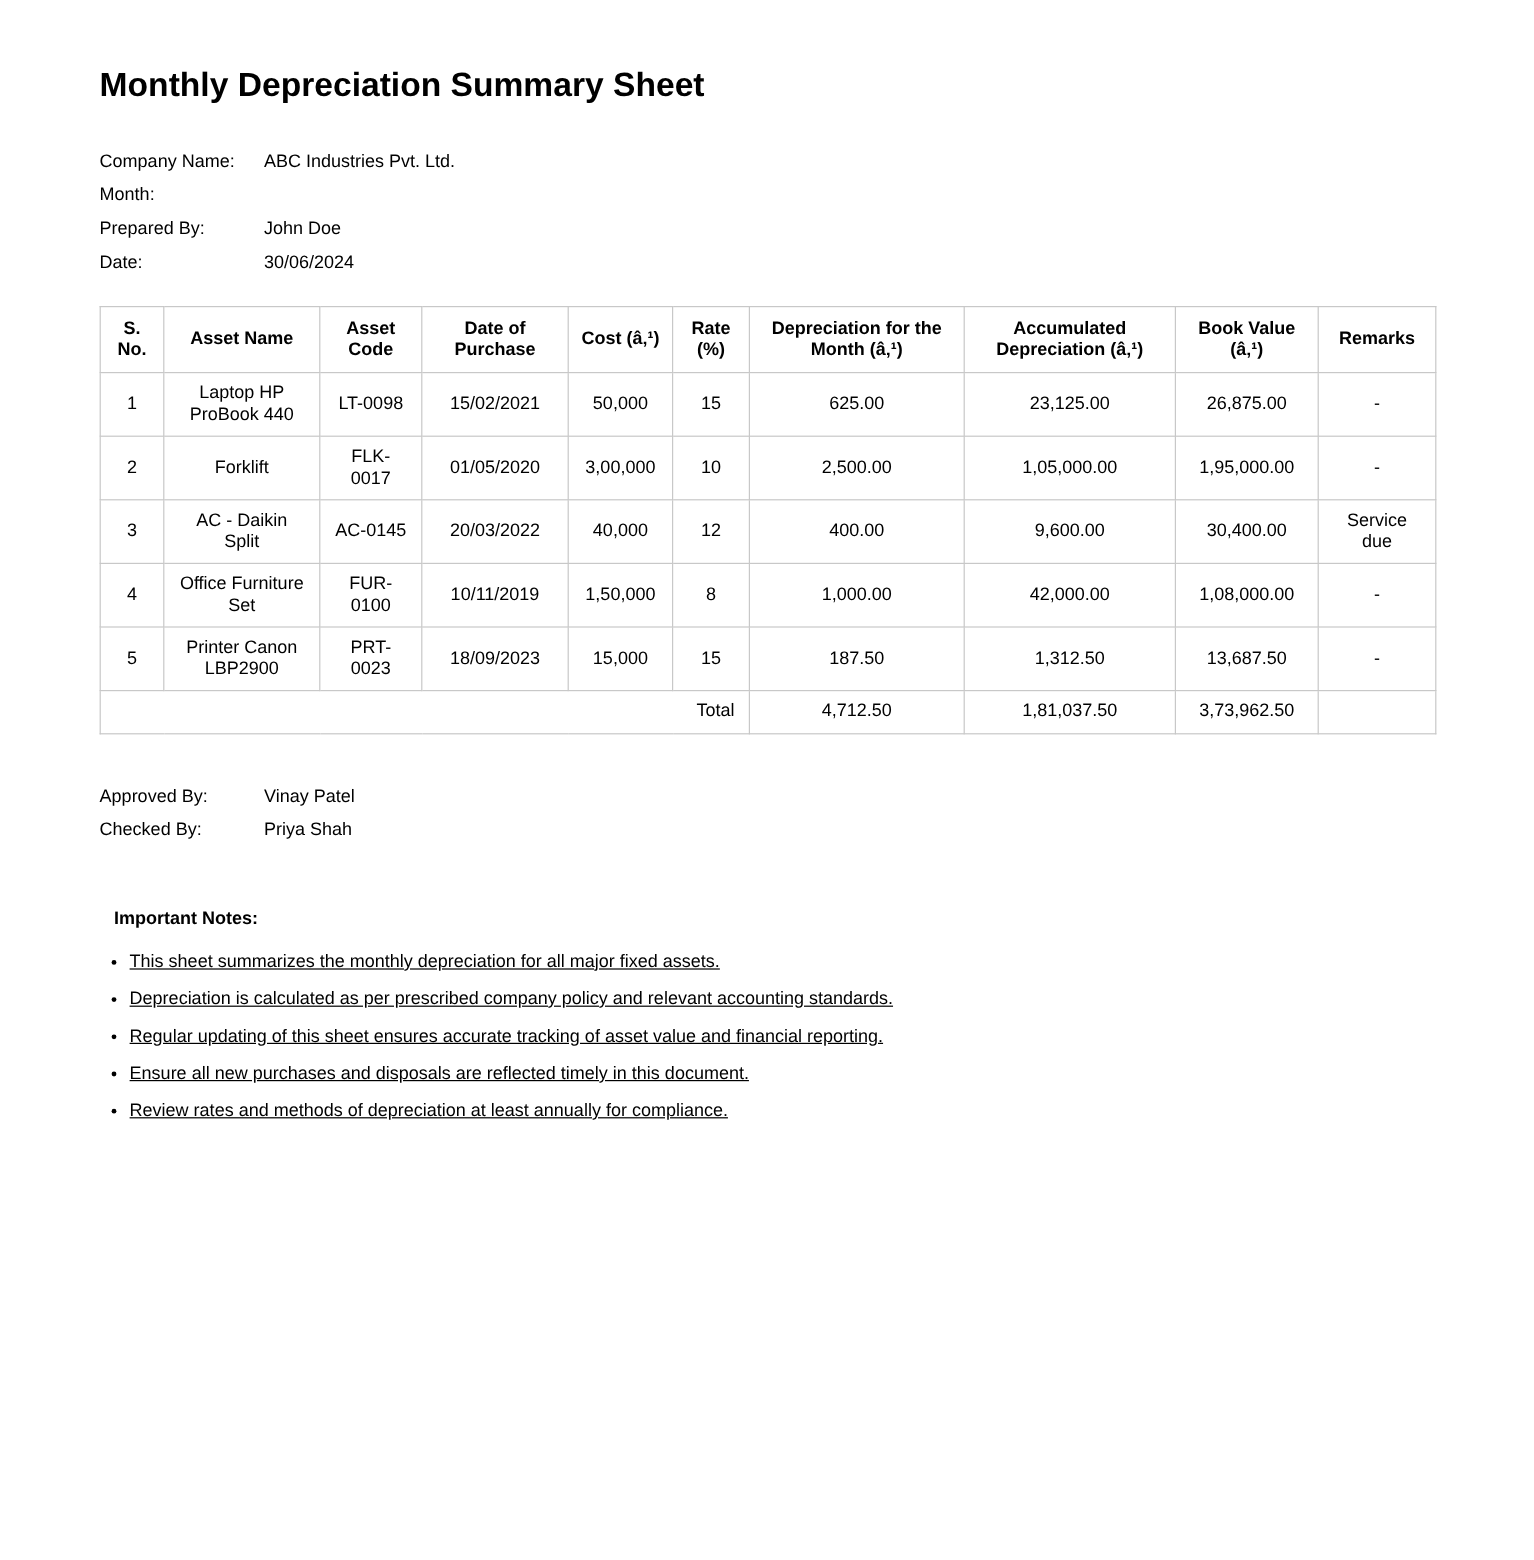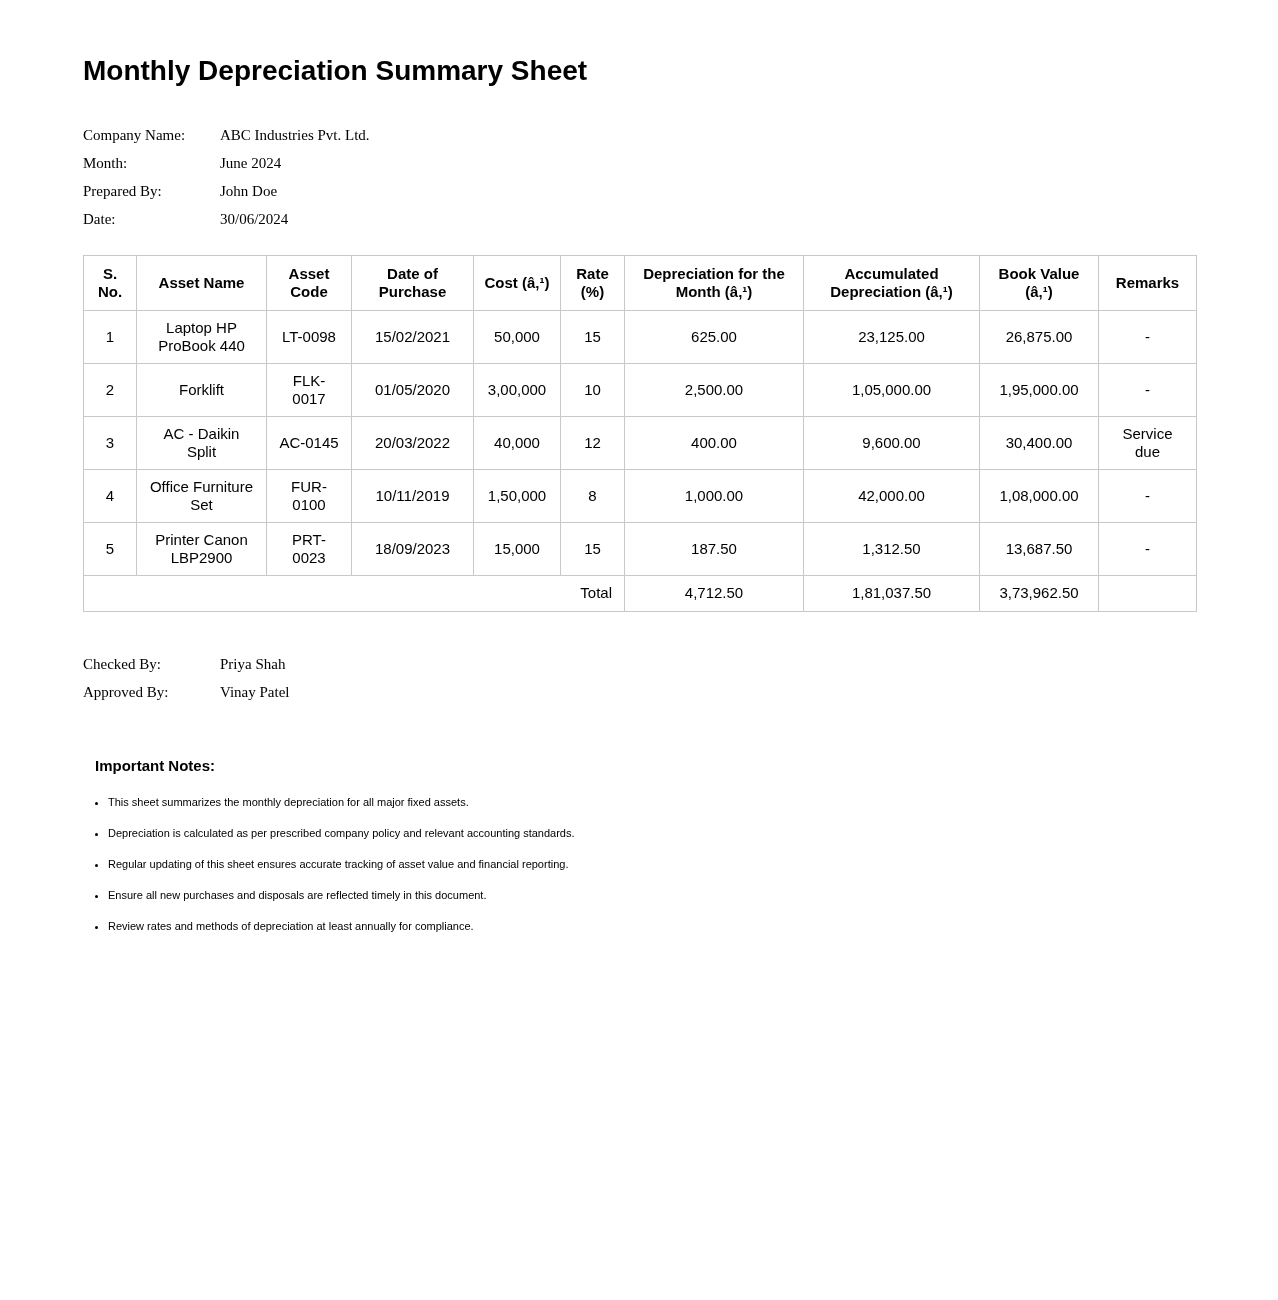--- a/index.html
+++ b/index.html
@@ -15,21 +15,21 @@
     box-sizing: border-box;
     padding: 56px 82px 40px 83px;
     background: #ffffff;
   }
   .doc-title {
     font-size: 28px;
     font-weight: bold;
     margin: 0 0 34px 0;
     line-height: 1.1;
   }
-  .kv-block { margin: 0 0 22px 0; font-family: Liberation Serif, serif; }
+  .kv-block { margin: 0 0 22px 0; }
   .kv-row {
     display: flex;
     font-size: 15px;
     line-height: 28px;
   }
   .kv-label { width: 137px; flex: 0 0 137px; }
   .kv-value { flex: 1; }
 
   table.dep-table {
     border-collapse: collapse;
@@ -63,40 +63,40 @@
     font-weight: bold;
     margin: 50px 0 0 12px;
     line-height: 20px;
   }
   ul.notes-list {
     margin: 16px 0 0 0;
     padding: 0 0 0 25px;
     list-style: disc outside;
   }
   ul.notes-list li {
-    font-size: 11px;
+    font-size: 15px;
     line-height: 20px;
     margin: 0 0 11px 0;
+    text-decoration: underline;
   }
 </style>
 </head>
 <body>
 
 <div class="page">
 
   <h1 class="doc-title">Monthly Depreciation Summary Sheet</h1>
 
   <div class="kv-block">
     <div class="kv-row">
       <div class="kv-label">Company Name:</div>
       <div class="kv-value">ABC Industries Pvt. Ltd.</div>
     </div>
     <div class="kv-row">
       <div class="kv-label">Month:</div>
-      <div class="kv-value">June 2024</div>
     </div>
     <div class="kv-row">
       <div class="kv-label">Prepared By:</div>
       <div class="kv-value">John Doe</div>
     </div>
     <div class="kv-row">
       <div class="kv-label">Date:</div>
       <div class="kv-value">30/06/2024</div>
     </div>
   </div>
@@ -194,26 +194,26 @@
         <td>4,712.50</td>
         <td>1,81,037.50</td>
         <td>3,73,962.50</td>
         <td></td>
       </tr>
     </tbody>
   </table>
 
   <div class="kv-block signoff-block">
     <div class="kv-row">
+      <div class="kv-label">Approved By:</div>
+      <div class="kv-value">Vinay Patel</div>
+    </div>
+    <div class="kv-row">
       <div class="kv-label">Checked By:</div>
       <div class="kv-value">Priya Shah</div>
-    </div>
-    <div class="kv-row">
-      <div class="kv-label">Approved By:</div>
-      <div class="kv-value">Vinay Patel</div>
     </div>
   </div>
 
   <div class="notes-heading">Important Notes:</div>
   <ul class="notes-list">
     <li>This sheet summarizes the monthly depreciation for all major fixed assets.</li>
     <li>Depreciation is calculated as per prescribed company policy and relevant accounting standards.</li>
     <li>Regular updating of this sheet ensures accurate tracking of asset value and financial reporting.</li>
     <li>Ensure all new purchases and disposals are reflected timely in this document.</li>
     <li>Review rates and methods of depreciation at least annually for compliance.</li>

